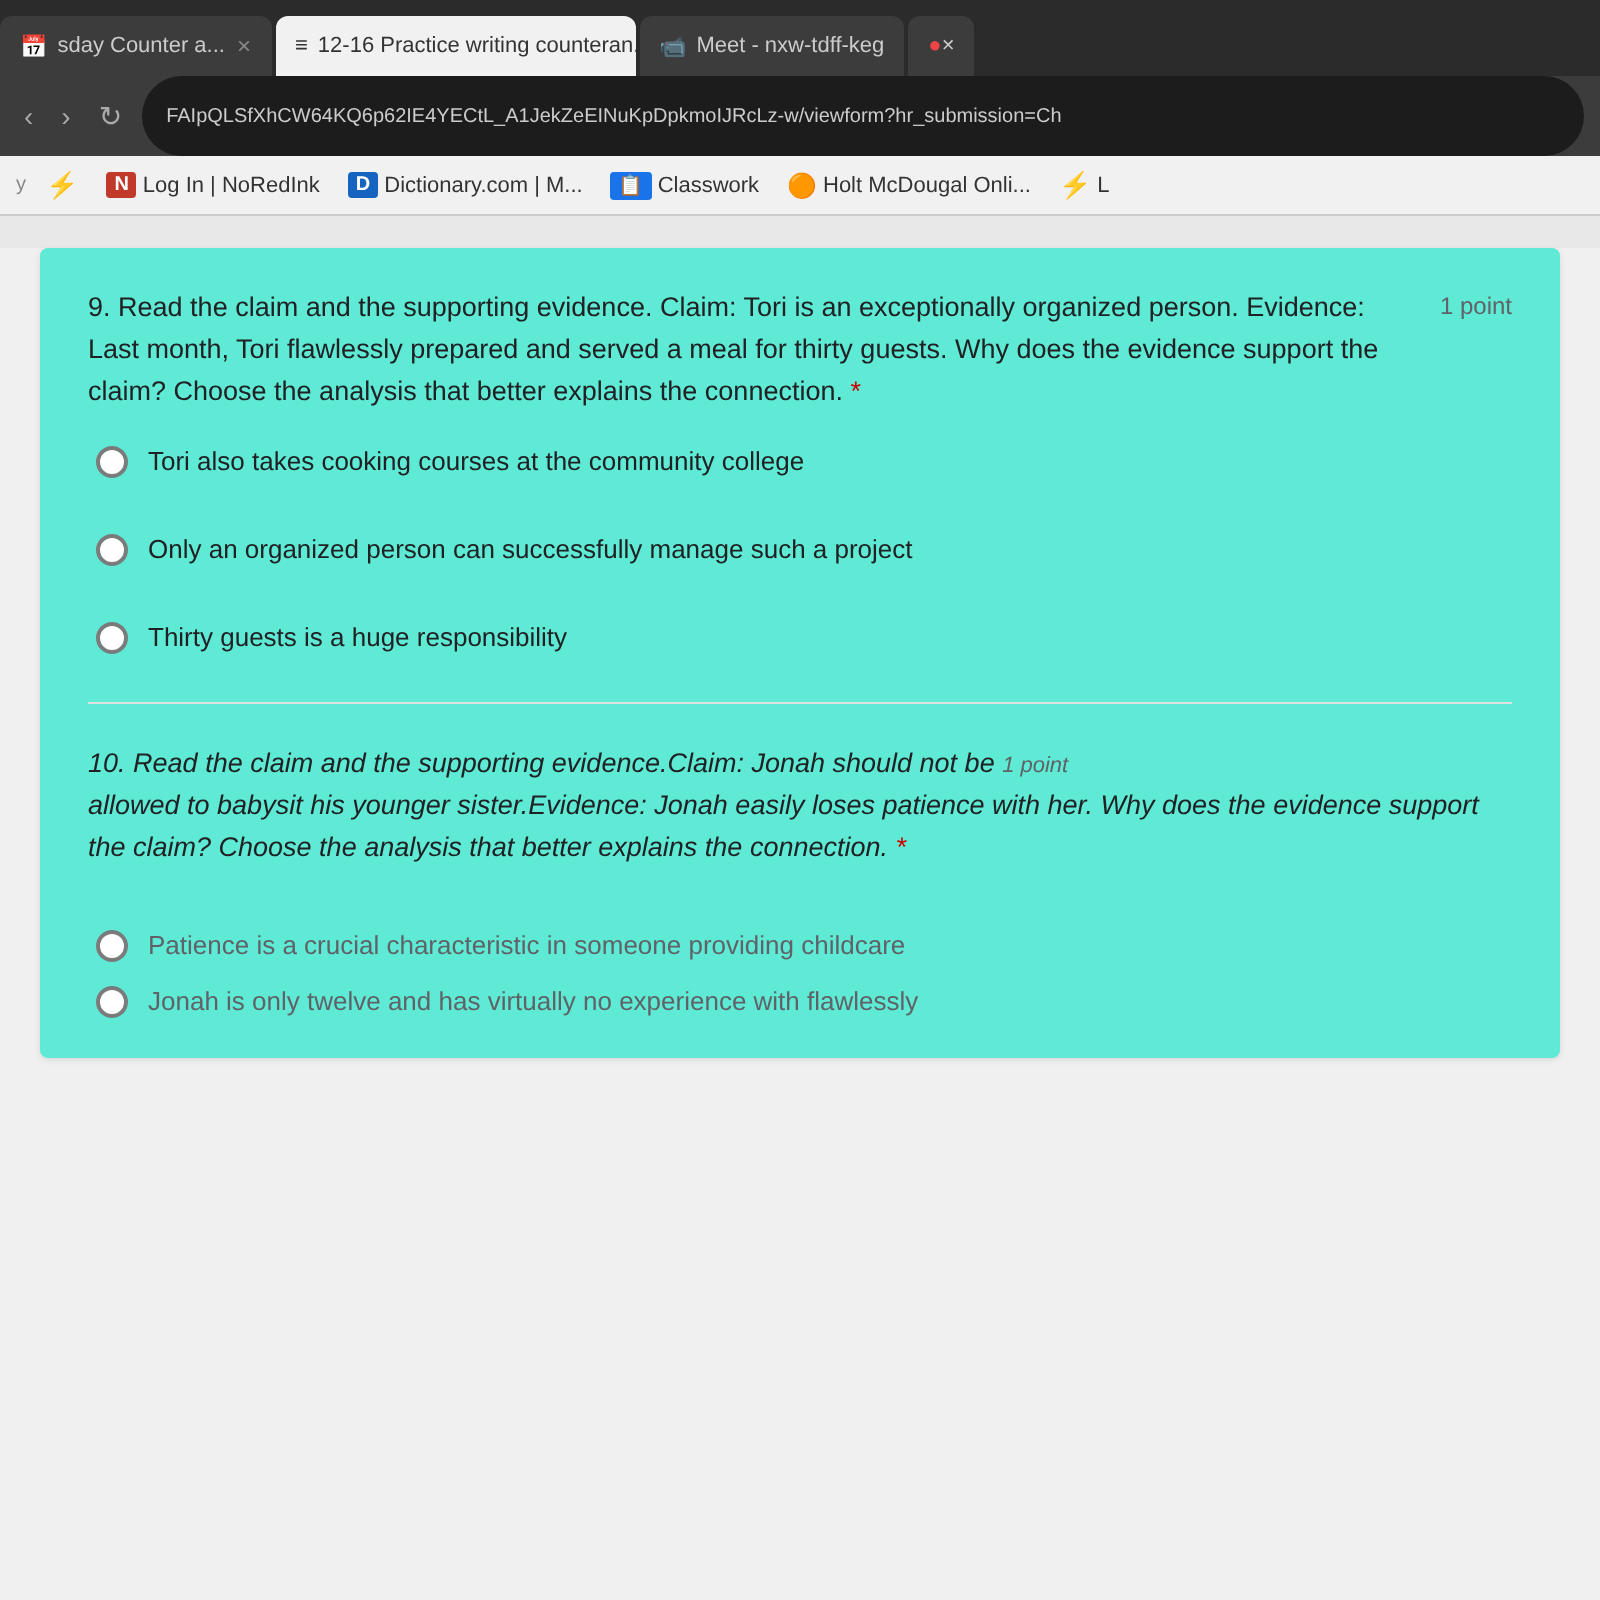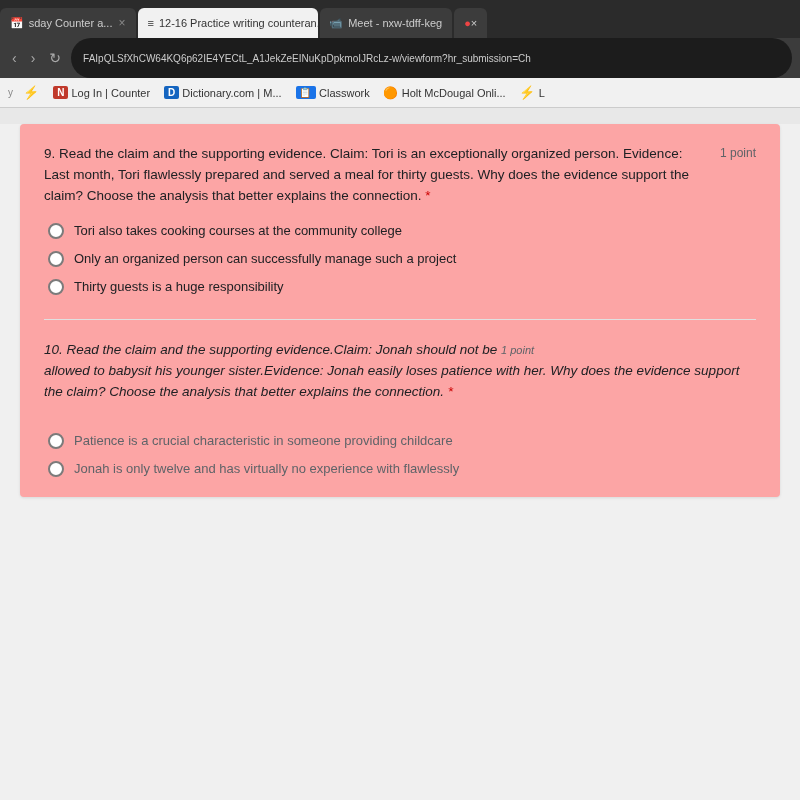--- a/index.html
+++ b/index.html
@@ -117,21 +117,21 @@
     }
 
     
     .main-content {
       background: #f0f0f0;
       min-height: calc(800px - 108px);
       padding: 0;
     }
 
     .form-container {
-      background: #fca5a5;
+      background: #5eead4;
       margin: 16px 20px;
       padding: 20px 24px;
       border-radius: 4px;
       box-shadow: 0 1px 3px rgba(0,0,0,0.1);
     }
 
     
     .question-block {
       margin-bottom: 24px;
     }
@@ -154,21 +154,21 @@
       font-size: 12px;
       color: #5f6368;
       white-space: nowrap;
       padding-top: 2px;
     }
 
     .options-list {
       margin-top: 16px;
       display: flex;
       flex-direction: column;
-      gap: 12px;
+      gap: 28px;
       padding-left: 4px;
     }
 
     .option-item {
       display: flex;
       align-items: center;
       gap: 10px;
       font-size: 13px;
       color: #202124;
       cursor: pointer;
@@ -255,21 +255,21 @@
     </div>
   </div>
 
   <div class="bookmarks-bar">
     <span style="color:#888; font-size:10px;">y</span>
     <div class="bookmark-item">
       <span style="color:#f90; font-size:13px;">⚡</span>
     </div>
     <div class="bookmark-item">
       <span style="background:#c0392b; color:white; padding:1px 4px; border-radius:2px; font-size:10px; font-weight:bold;">N</span>
-      <span>Log In | Counter</span>
+      <span>Log In | NoRedInk</span>
     </div>
     <div class="bookmark-item">
       <span style="background:#1565c0; color:white; padding:1px 4px; border-radius:2px; font-size:10px; font-weight:bold;">D</span>
       <span>Dictionary.com | M...</span>
     </div>
     <div class="bookmark-item">
       <span style="background:#1a73e8; color:white; padding:1px 4px; border-radius:2px; font-size:10px; font-weight:bold;">📋</span>
       <span>Classwork</span>
     </div>
     <div class="bookmark-item">

